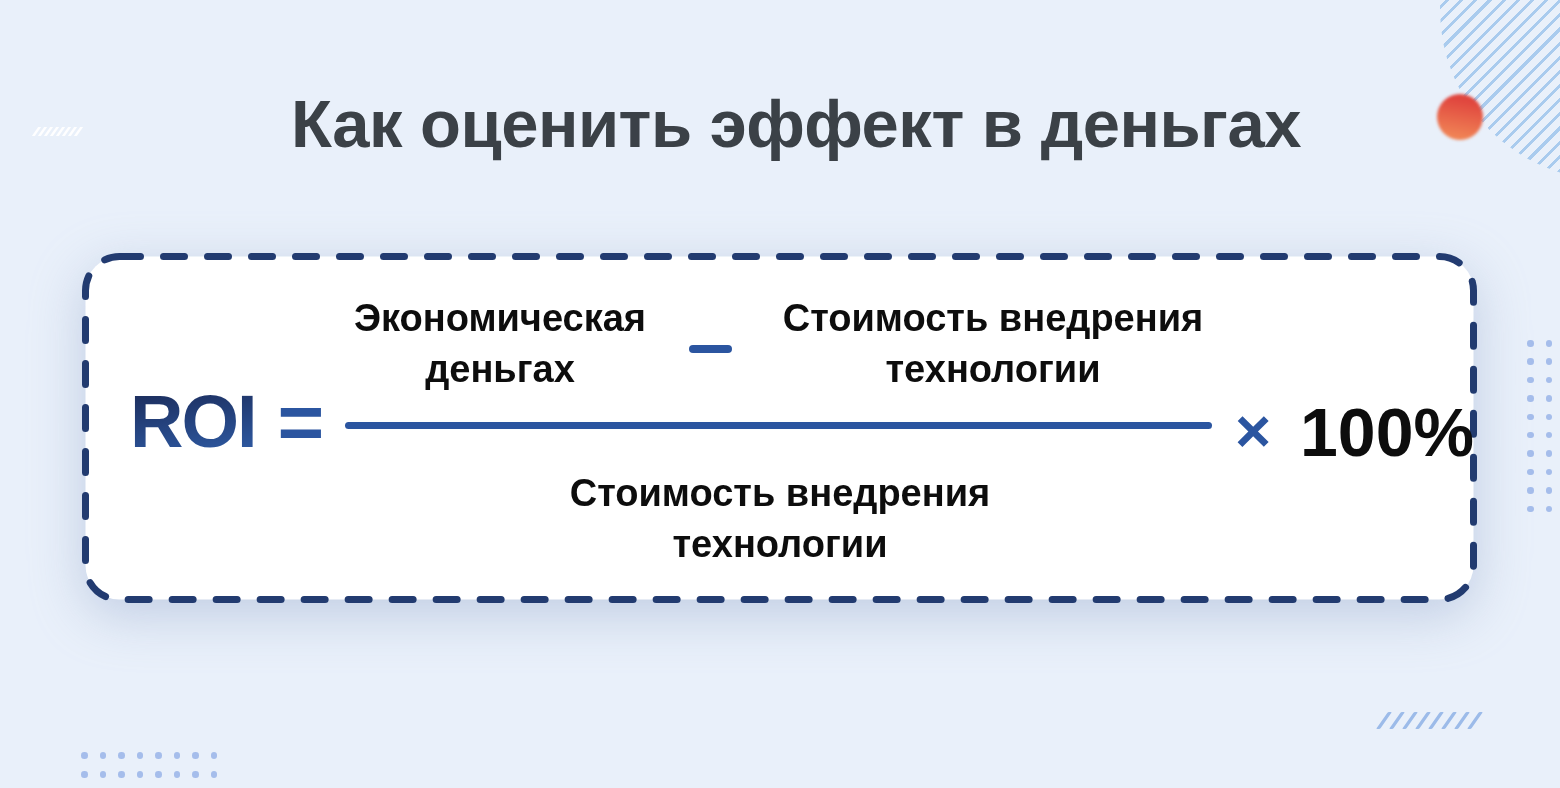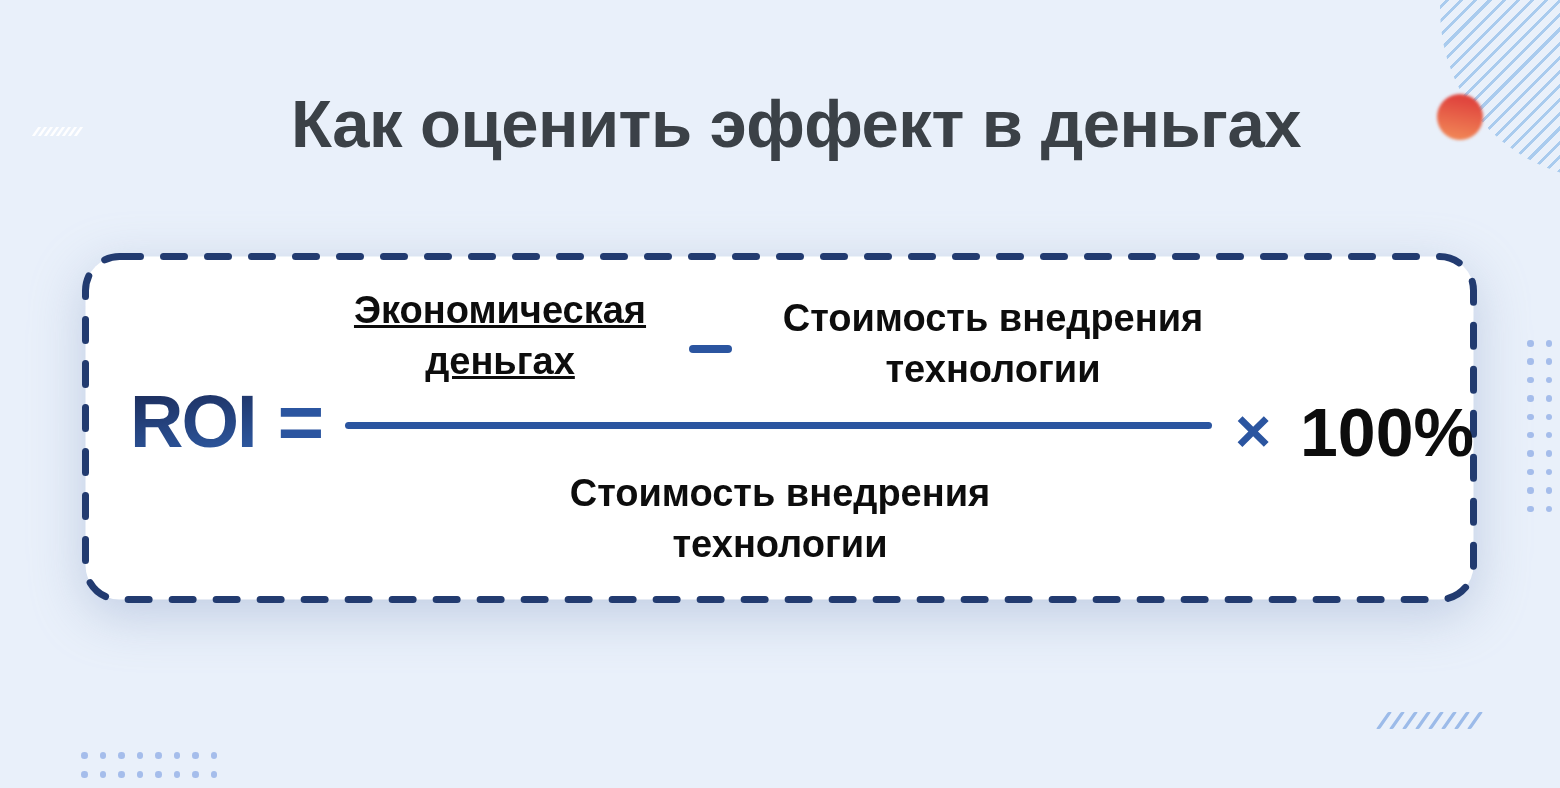--- a/index.html
+++ b/index.html
@@ -39,21 +39,21 @@
 
   .roi-row{position:absolute;left:48px;top:132px;display:flex;align-items:flex-start;}
   .roi{font-size:74px;font-weight:800;line-height:74px;letter-spacing:-2px;color:var(--roi-top);}
   @supports ((-webkit-background-clip:text) or (background-clip:text)){
     .roi{background:linear-gradient(172deg,var(--roi-top) 8%,var(--roi-bottom) 96%);
       -webkit-background-clip:text;background-clip:text;color:transparent;}
   }
   .eq{font-size:80px;font-weight:800;color:var(--formula-blue);margin-left:22px;line-height:74px;}
 
   .frac-text{position:absolute;text-align:center;font-weight:700;font-size:38px;line-height:51px;color:var(--text-dark);}
-  .num-left{left:238px;top:32px;width:360px;text-decoration:underline;}
+  .num-left{left:238px;top:40px;width:360px;}
   .num-right{left:671px;top:40px;width:480px;}
   .denom{left:458px;top:215px;width:480px;}
   .minus{position:absolute;left:607px;top:92px;width:43px;height:8px;border-radius:4px;background:var(--formula-blue);}
   .frac-line{position:absolute;left:263px;top:169px;width:867px;height:7px;border-radius:3.5px;background:var(--formula-blue);}
   .times{position:absolute;left:1171px;top:147px;transform:translateX(-50%);
     font-size:62px;font-weight:800;line-height:62px;color:var(--formula-blue);}
   .pct{position:absolute;left:1218px;top:149px;font-size:68px;font-weight:700;line-height:60px;color:var(--text-dark);}
 </style>
 </head>
 <body>

